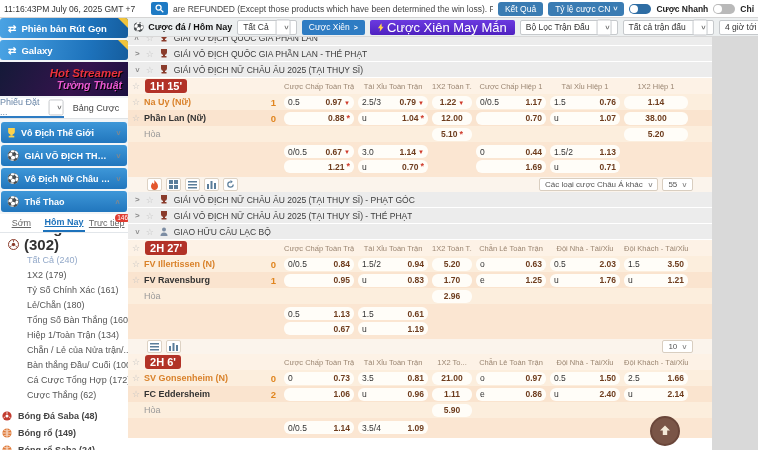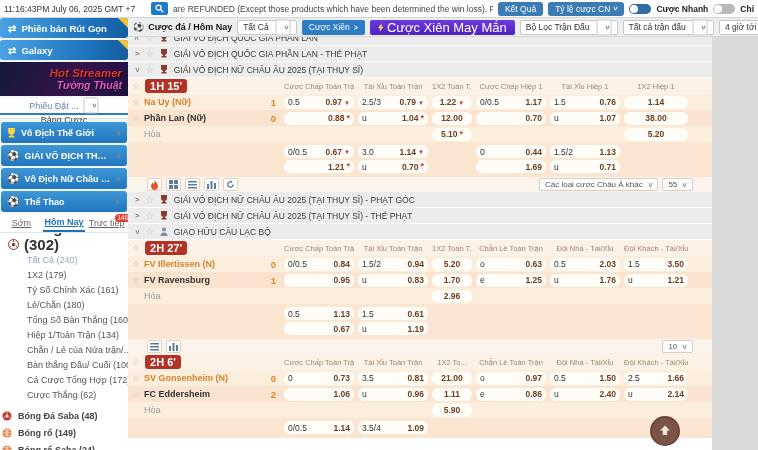--- a/index.html
+++ b/index.html
@@ -21,21 +21,21 @@
   .sidebar{width:128px;flex:none;background:#f2f5f7;display:flex;flex-direction:column;overflow:hidden;}
   .mainwrap{flex:1;position:relative;background:#d9d9d9;overflow:hidden;}
   
   .sb-btn{height:20px;margin:0 0 2px 0;border:none;border-radius:3px;color:#fff;font-weight:bold;font-size:9.5px;display:flex;align-items:center;gap:5px;padding:0 8px;cursor:pointer;position:relative;overflow:hidden;font-family:inherit;
     background:linear-gradient(100deg,#4aa3e4 0%,#1d72bb 70%,#155d9e 100%);}
   .sb-btn .ribbon{position:absolute;right:0;top:0;width:0;height:0;border-left:10px solid transparent;border-top:10px solid #f0c33c;}
   .swapicon{font-size:10px;}
   .banner{height:34px;margin-bottom:2px;background:linear-gradient(120deg,#141a38,#35134d 60%,#1c1040);display:flex;flex-direction:column;justify-content:center;align-items:flex-end;padding:0 6px;overflow:hidden;}
   .banner .l1{color:#e8323c;font-weight:bold;font-style:italic;font-size:11.5px;line-height:1.05;text-shadow:1px 1px 0 #000;}
   .banner .l2{color:#e859d0;font-weight:bold;font-style:italic;font-size:10.5px;line-height:1.05;text-shadow:1px 1px 0 #000;}
-  .sb-tabs{height:21px;background:#fff;display:flex;border-bottom:1px solid #dfe3e6;margin-bottom:3px;flex-direction:column;}
+  .sb-tabs{height:21px;background:#fff;display:flex;border-bottom:1px solid #dfe3e6;margin-bottom:3px;}
   .sb-tab{flex:1;display:flex;align-items:center;justify-content:center;gap:4px;font-size:9px;color:#444;cursor:pointer;}
   .sb-tab.active{color:#6b87a8;border-bottom:2px solid #2e7cc3;}
   .acc{height:21px;margin:0 1px 2px 1px;border-radius:3px;color:#fff;font-weight:bold;font-size:9px;display:flex;align-items:center;gap:5px;padding:0 6px;cursor:pointer;
     background:linear-gradient(180deg,#3e97d8,#2176bd);}
   .acc .lbl{flex:1;white-space:nowrap;overflow:hidden;text-overflow:ellipsis;}
   .subtabs{height:19px;background:#fff;display:flex;align-items:stretch;border-bottom:1px solid #e2e6ea;}
   .subtab{flex:1;display:flex;align-items:center;justify-content:center;font-size:9px;color:#666;cursor:pointer;position:relative;text-decoration:underline;}
   .subtab.active{color:#1d72bb;font-weight:bold;border-bottom:2px solid #1d72bb;}
   .subtab .bdg{position:absolute;top:0;right:-2px;background:#e03c31;color:#fff;font-size:6.5px;border-radius:5px;padding:0 2px;line-height:8px;}
   .sb-list{background:#fff;flex:1;overflow:hidden;padding-top:3px;}

